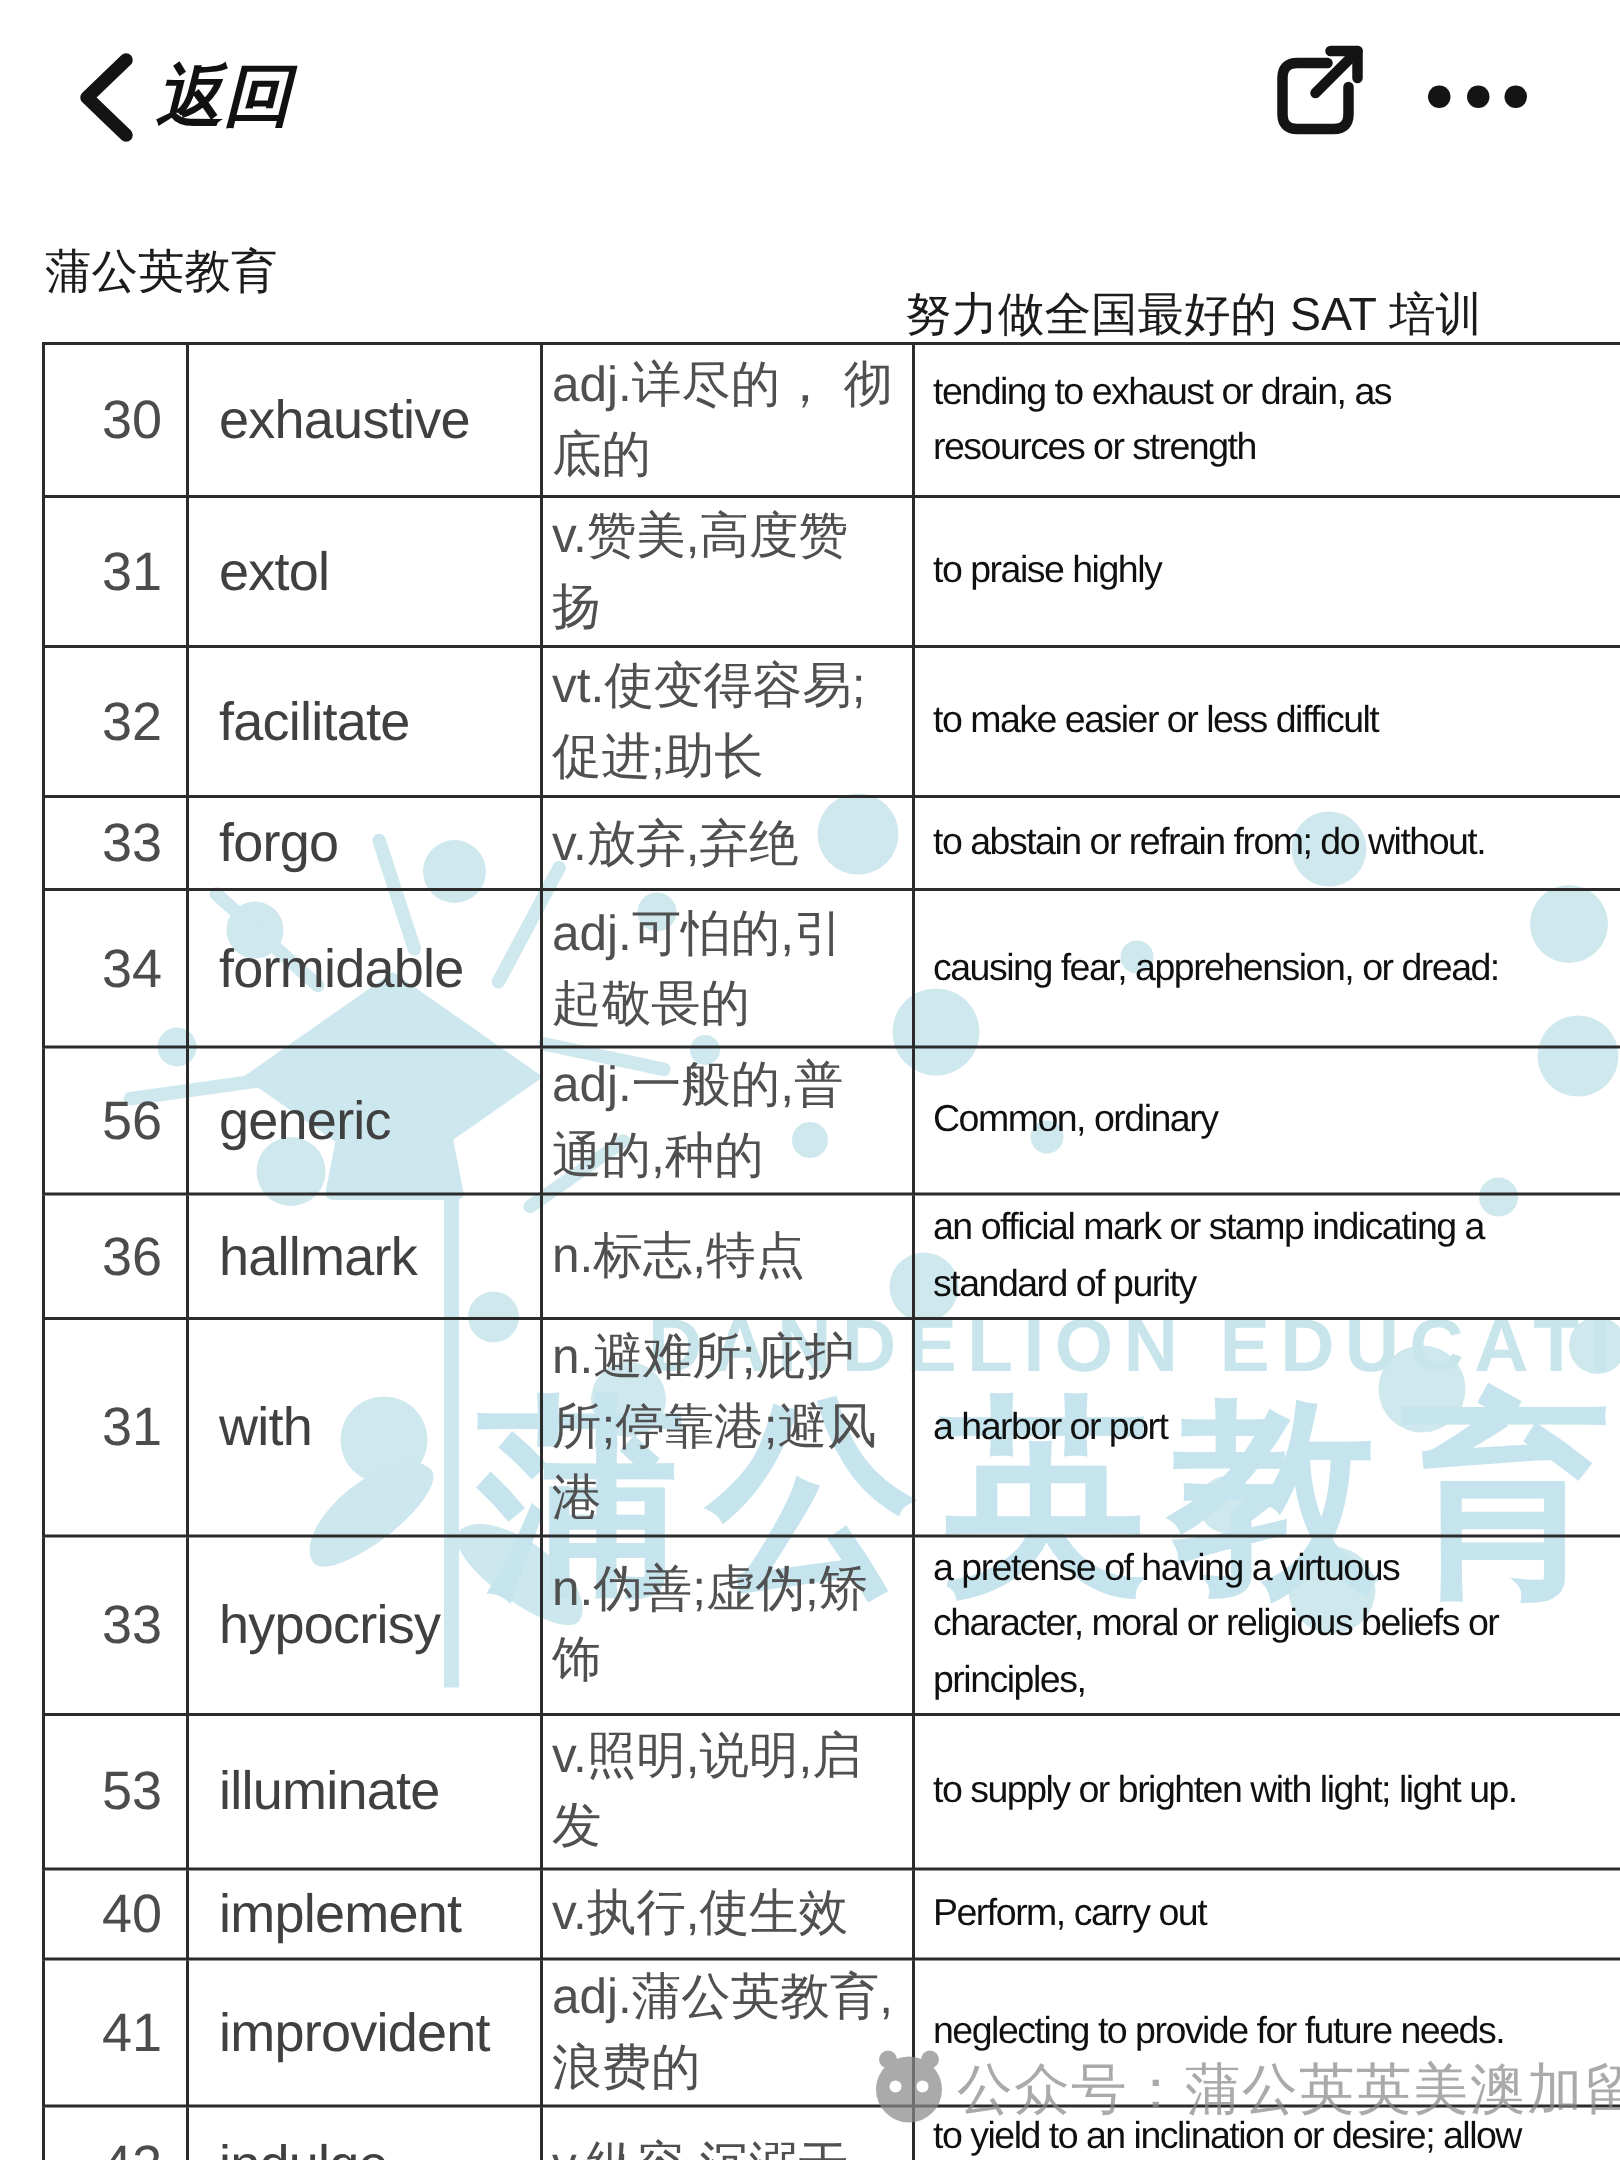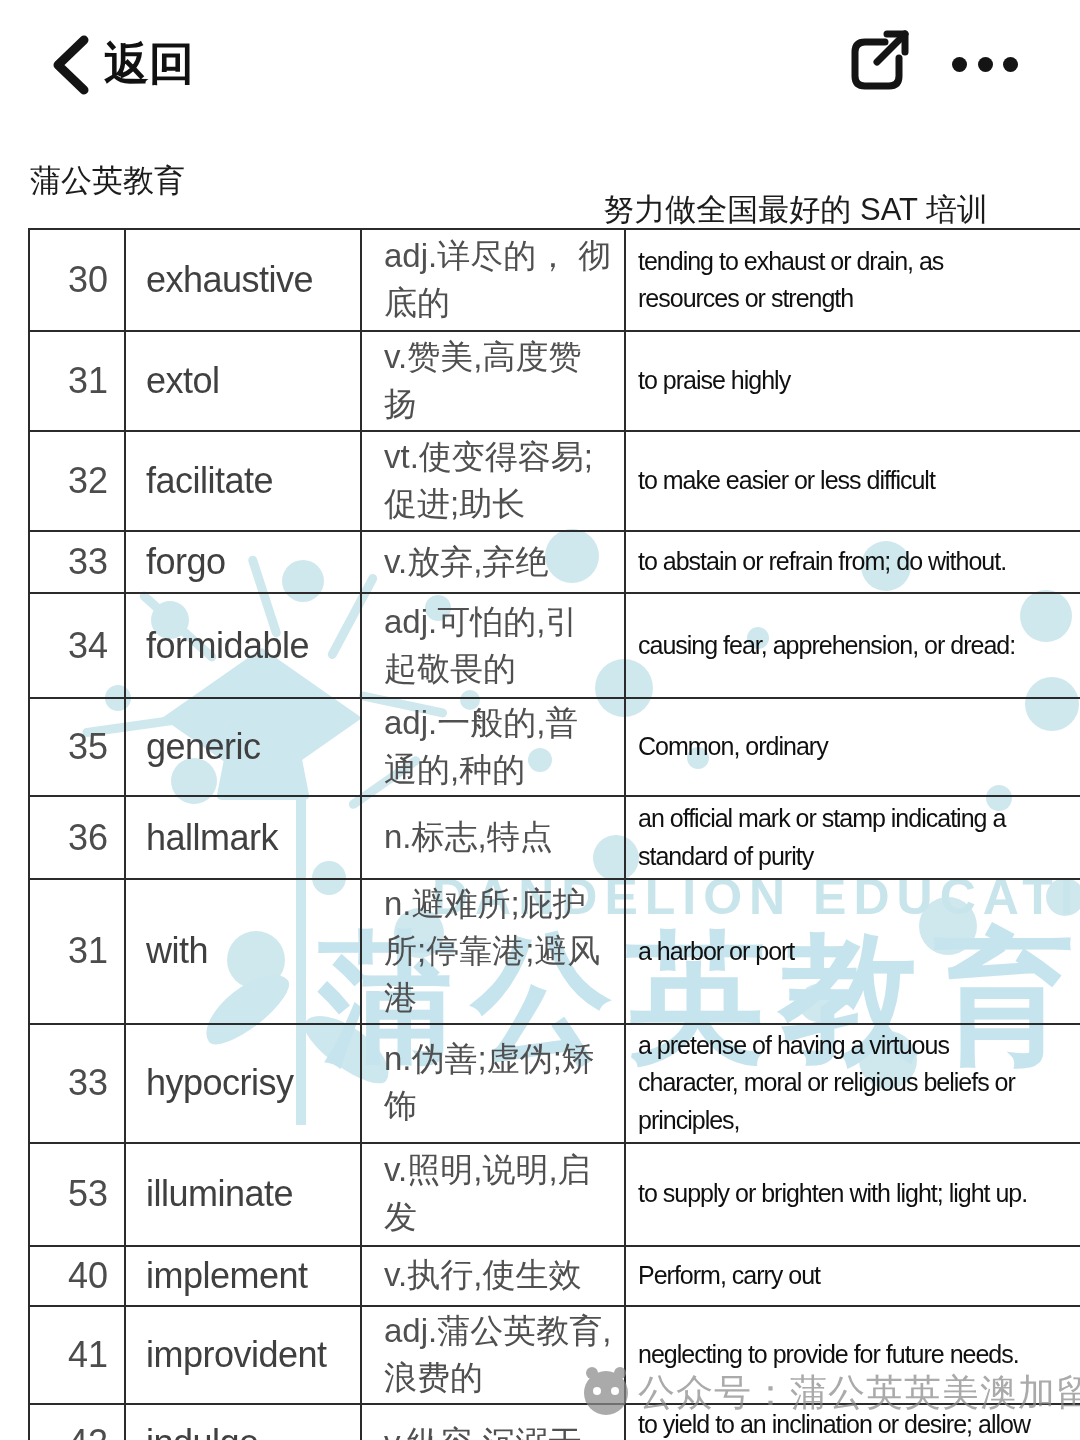--- a/index.html
+++ b/index.html
@@ -3,21 +3,21 @@
 <meta charset="utf-8">
 <style>
   html,body{margin:0;padding:0;}
   body{
     width:1080px;height:1440px;position:relative;overflow:hidden;
     background:#ffffff;
     font-family:"Liberation Sans", sans-serif;
     -webkit-font-smoothing:antialiased;
   }
   
-  .header{position:absolute;left:0;top:0;width:1080px;height:135px;background:#fff;z-index:5;}
+  .header{position:absolute;left:0;top:0;width:1080px;height:135px;background:#fff;z-index:5;font-style:italic;}
   .back-chevron{position:absolute;left:46px;top:34px;}
   .back-label{position:absolute;left:104px;top:34px;font-size:45px;font-weight:bold;color:#111;}
   .page-title{position:absolute;left:216px;top:32px;font-size:46px;font-weight:bold;color:#111;letter-spacing:1px;white-space:nowrap;}
   .share-btn{position:absolute;left:843px;top:28px;}
   .more-btn{position:absolute;left:952px;top:52px;width:66px;height:24px;display:flex;justify-content:space-between;align-items:center;}
   .more-btn i{width:15px;height:15px;border-radius:50%;background:#141414;display:block;}
   
   .subheader-left{position:absolute;left:30px;top:160px;font-size:31px;color:#1c1c1c;z-index:5;}
   .subheader-right{position:absolute;right:92px;top:160px;font-size:31px;color:#1c1c1c;z-index:5;margin-top:29px;}
   
@@ -32,21 +32,21 @@
   .wm-leaf{position:absolute;width:100px;height:40px;background:#cde7ee;border-radius:50% 50% 50% 50%/60% 60% 40% 40%;}
   .wm-brand-en{position:absolute;left:432px;top:868px;font-size:50px;font-weight:bold;letter-spacing:7px;
     color:#c9e5ec;white-space:nowrap;}
   .wm-brand-cn{position:absolute;left:318px;top:905px;font-size:140px;font-weight:bold;letter-spacing:14px;
     color:#c6e4ee;white-space:nowrap;}
   
   table.vocab{position:absolute;left:28px;top:228px;width:1010px;border-collapse:collapse;z-index:2;background:transparent;table-layout:fixed;}
   table.vocab td{border:2px solid #2b2b2b;vertical-align:middle;overflow:hidden;}
   td.num{width:70px;text-align:center;font-size:36px;color:#4c4c4c;padding-left:23px;}
   td.word{width:213px;padding-left:20px;font-size:36px;color:#404040;letter-spacing:-0.5px;}
-  td.cn{width:236px;padding-left:22px;padding-right:4px;font-size:33px;color:#505050;line-height:1.42;white-space:pre-line;}
+  td.cn{width:236px;padding-left:6px;padding-right:4px;font-size:33px;color:#505050;line-height:1.42;white-space:pre-line;}
   td.en{width:491px;padding-left:12px;padding-right:4px;font-size:25px;color:#101010;line-height:1.5;letter-spacing:-1px;white-space:pre-line;}
   
   .footer-wm{position:absolute;left:584px;top:1368px;z-index:6;opacity:0.72;display:flex;align-items:center;}
   .footer-wm-icon{width:44px;height:44px;border-radius:50%;background:#8a8a8a;position:relative;margin-right:10px;flex:0 0 auto;}
   .footer-wm-icon::before,.footer-wm-icon::after{content:"";position:absolute;width:12px;height:12px;border-radius:50%;background:#8a8a8a;top:-4px;}
   .footer-wm-icon::before{left:2px;} .footer-wm-icon::after{right:2px;}
   .footer-wm-icon .eye{position:absolute;width:8px;height:8px;border-radius:50%;background:#fff;top:16px;}
   .footer-wm-text{font-size:37px;color:#8a8a8a;letter-spacing:1px;white-space:nowrap;}
 </style>
 </head>
@@ -150,21 +150,21 @@
         <td class="en">to abstain or refrain from; do without.</td>
       </tr>
       <tr style="height: 105px;">
         <td class="num">34</td>
         <td class="word">formidable</td>
         <td class="cn">adj.可怕的,引
 起敬畏的</td>
         <td class="en">causing fear, apprehension, or dread:</td>
       </tr>
       <tr style="height: 98px;">
-        <td class="num">35</td>
+        <td class="num">56</td>
         <td class="word">generic</td>
         <td class="cn">adj.一般的,普
 通的,种的</td>
         <td class="en">Common, ordinary</td>
       </tr>
       <tr style="height: 83px;">
         <td class="num">36</td>
         <td class="word">hallmark</td>
         <td class="cn">n.标志,特点</td>
         <td class="en">an official mark or stamp indicating a

